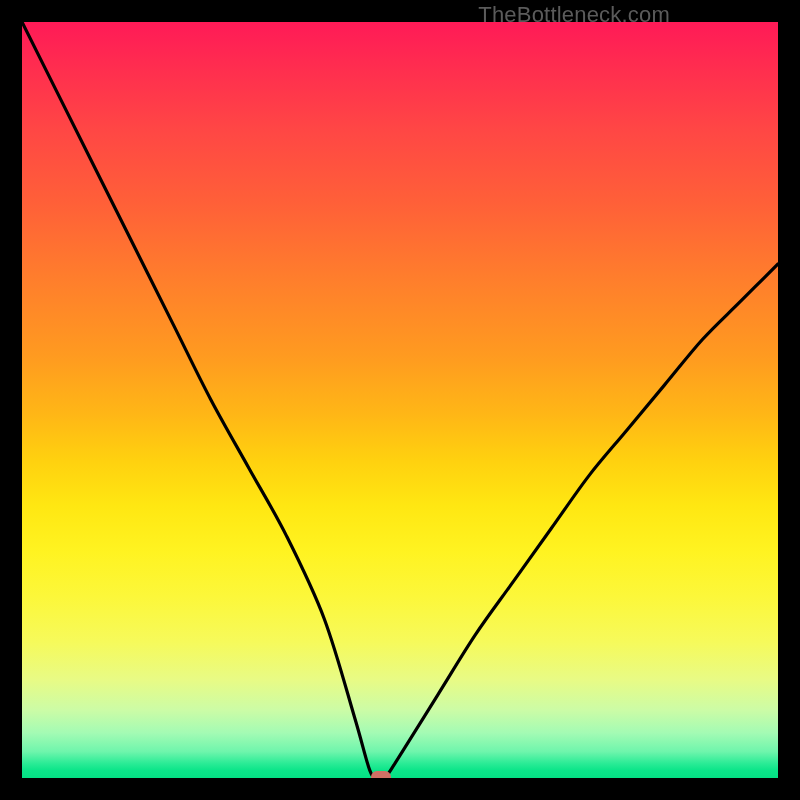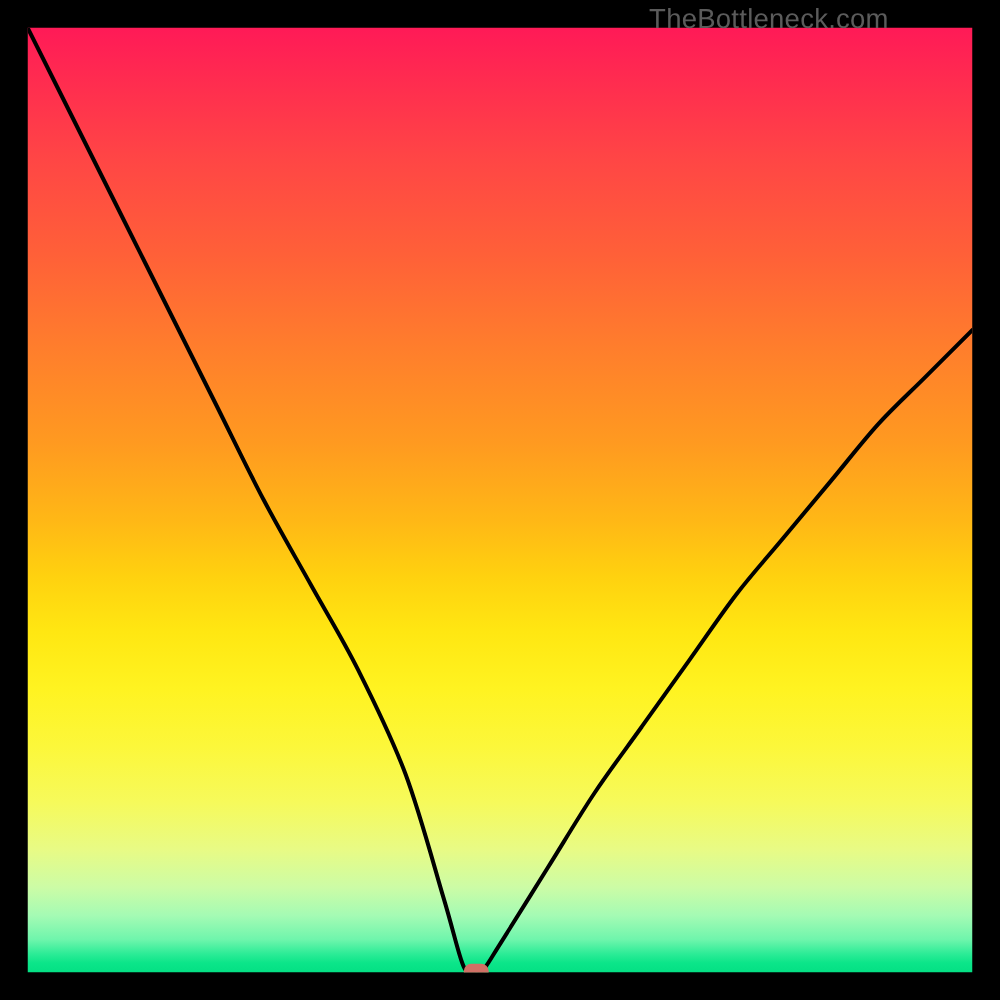--- a/index.html
+++ b/index.html
@@ -11,21 +11,20 @@
     font-family: Arial, Helvetica, sans-serif;
     overflow: hidden;
   }
   .frame {
     position: absolute;
     left: 0;
     top: 0;
     width: 684px;
     height: 800px;
     background: #000;
-    padding-left: 41px;
   }
   .watermark {
     position: absolute;
     top: 2px;
     right: 14px;
     color: #5b5b5b;
     font-size: 22px;
     font-weight: 500;
     letter-spacing: 0.2px;
     z-index: 4;

